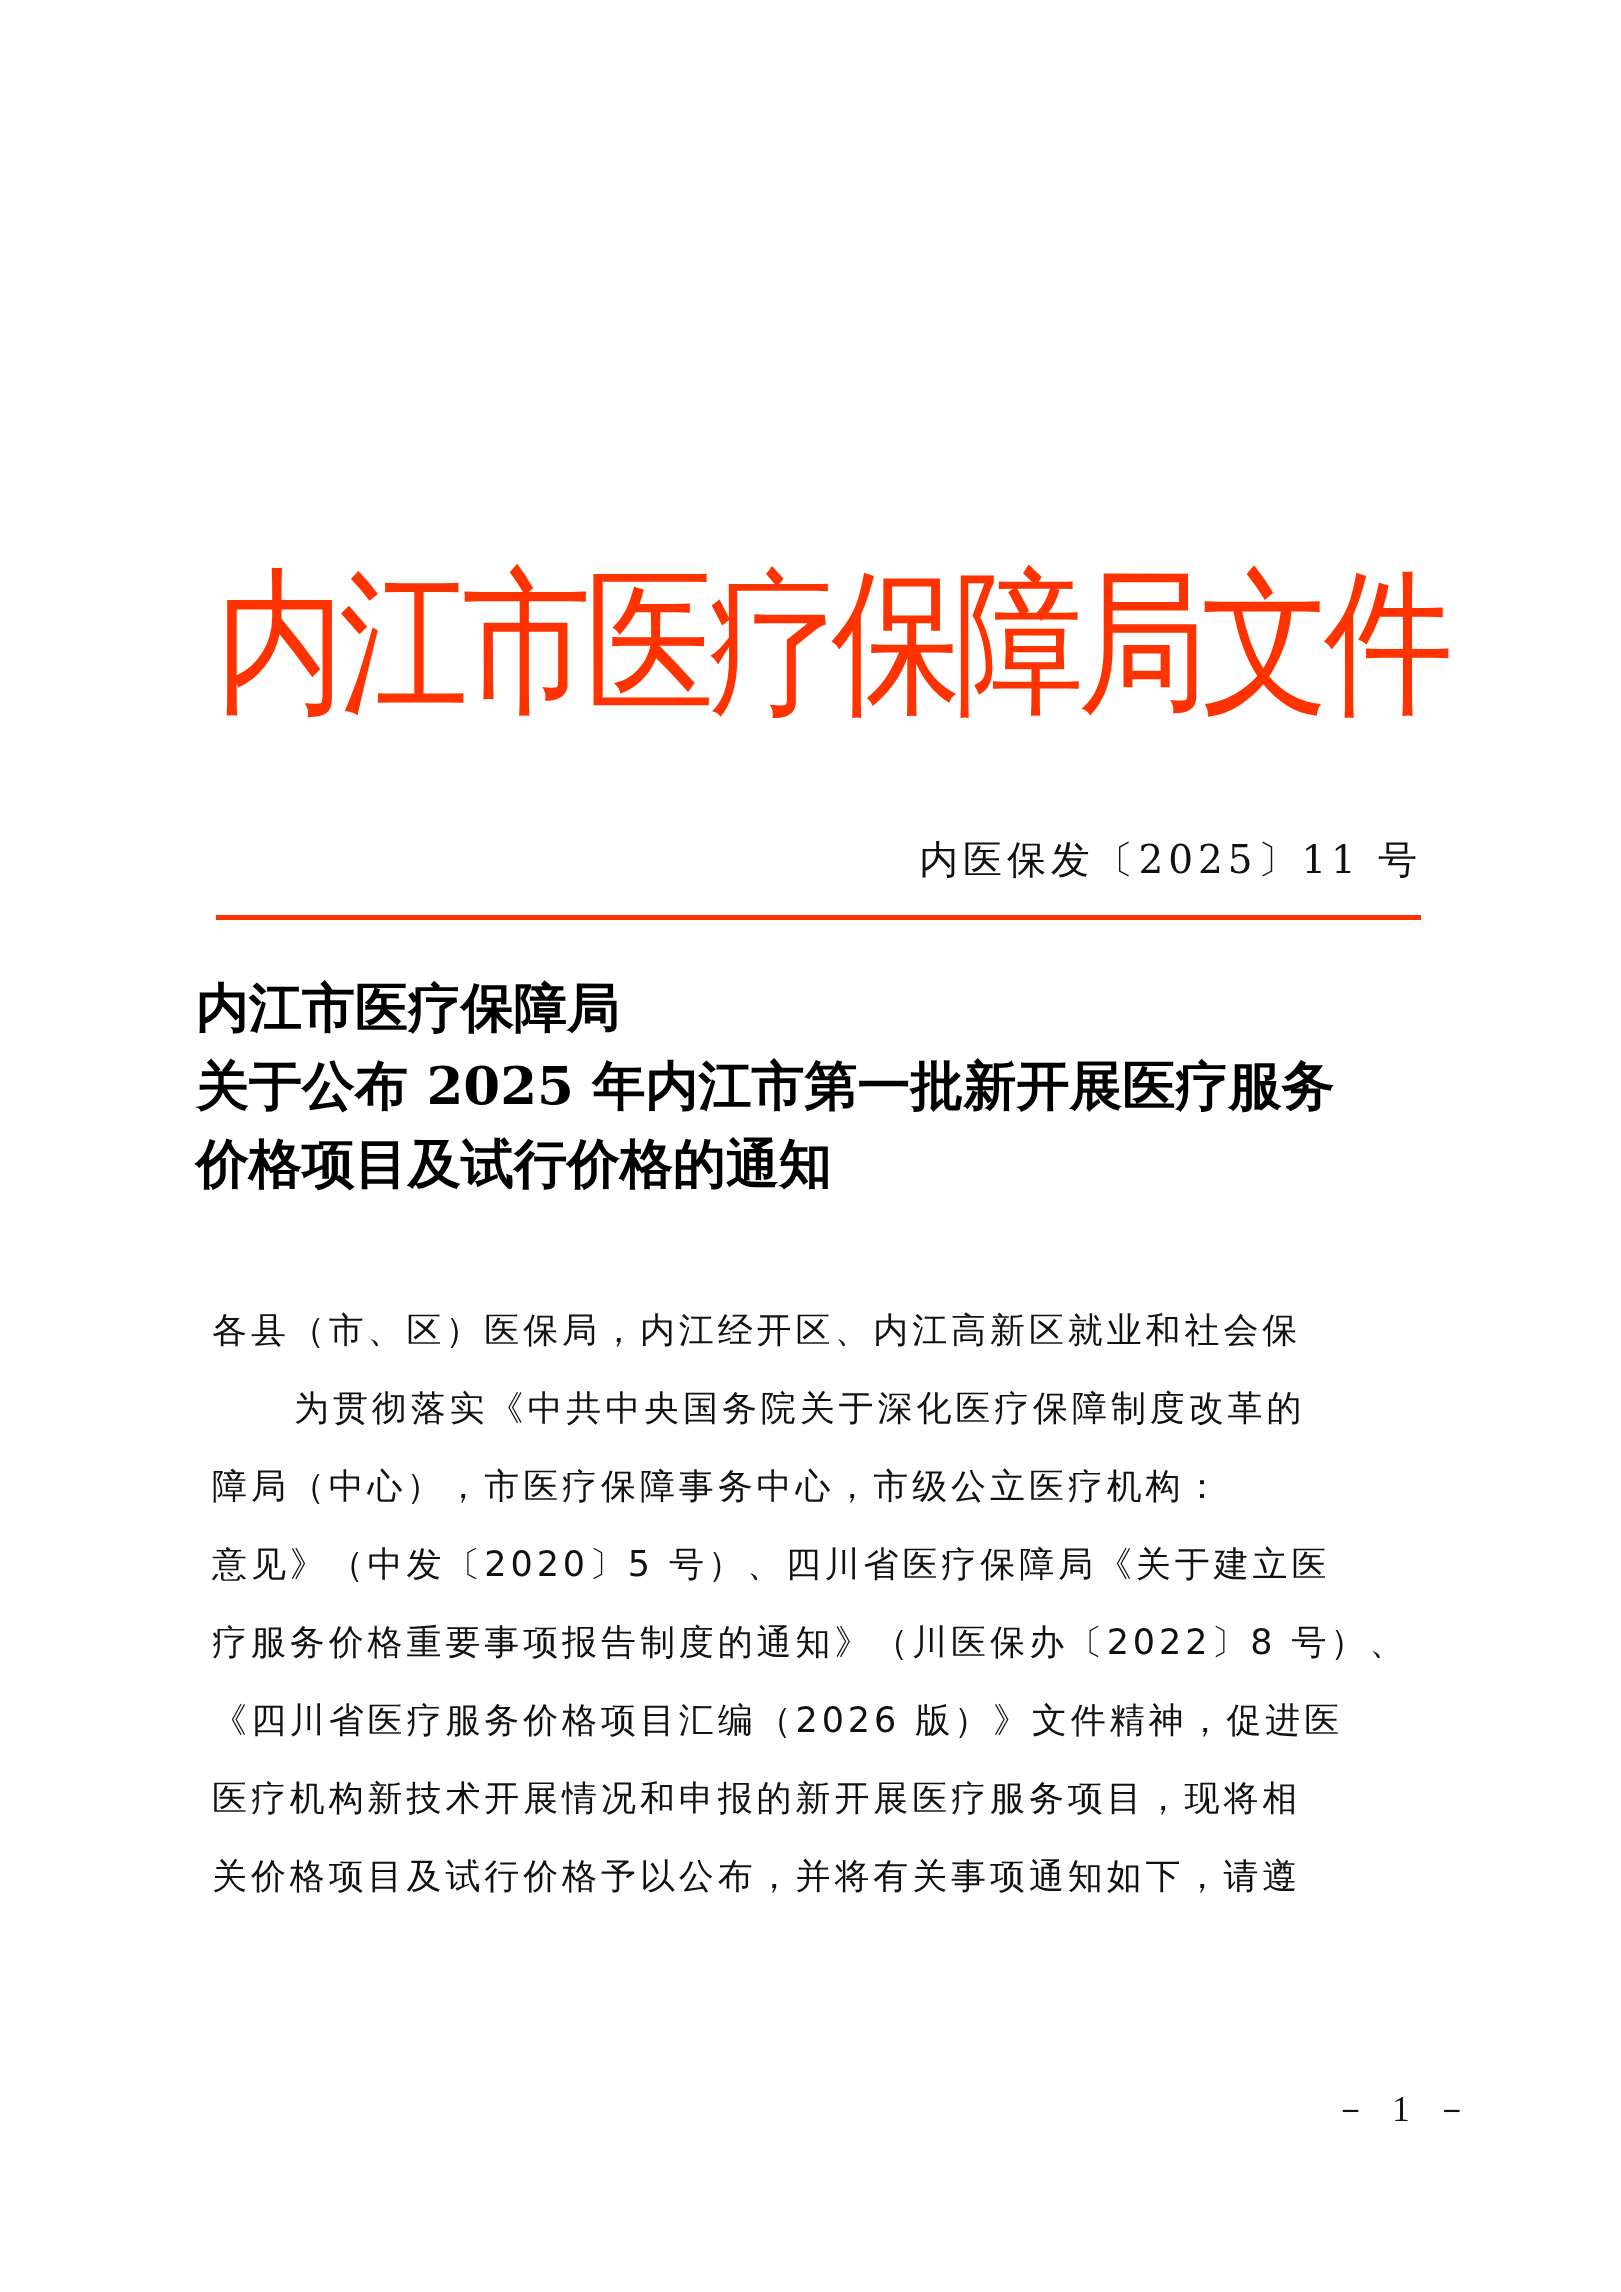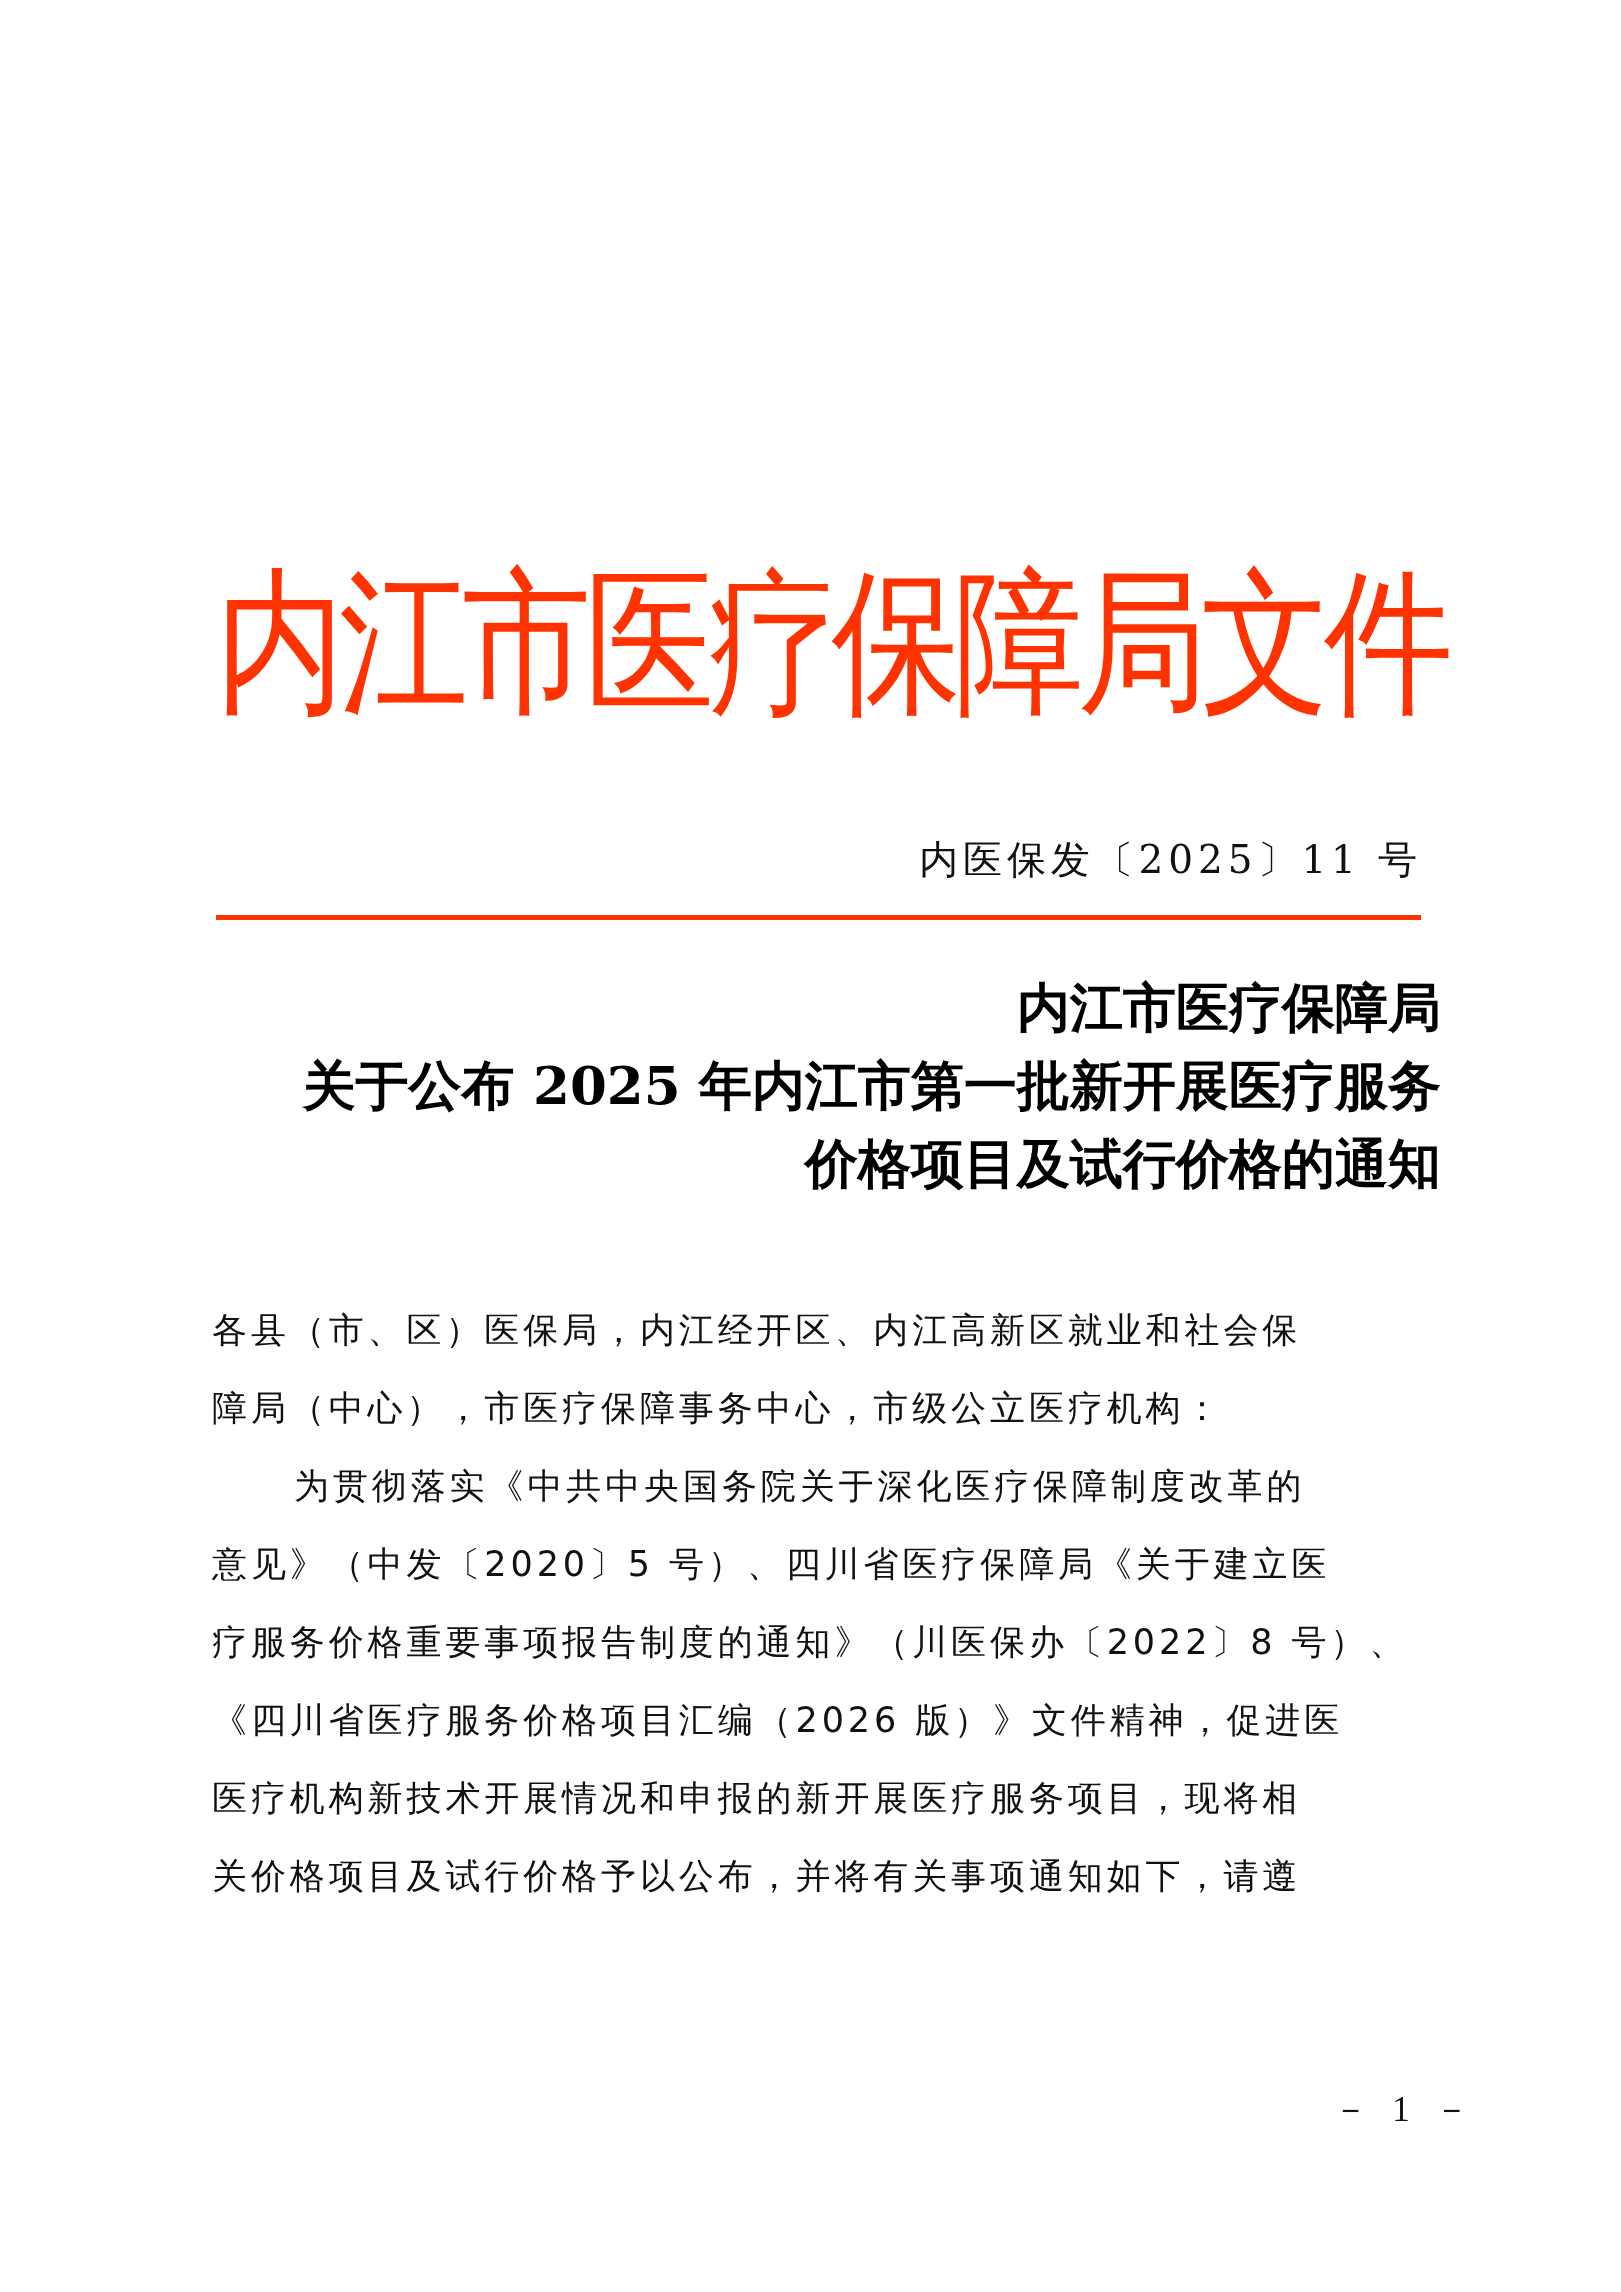--- a/index.html
+++ b/index.html
@@ -56,21 +56,21 @@
       top: 898px;
       width: 1205px;
       height: 4.9px;
       background: #ff3300;
     }
     .title-block {
       position: absolute;
       left: 196px;
       top: 951px;
       width: 1245px;
-      text-align: right;
+      text-align: left;
       font-family: "DejaVu Serif", "Liberation Serif", serif;
       font-weight: bold;
       font-size: 53px;
       line-height: 78px;
       color: #000000;
     }
     .title-line {
       display: block;
       white-space: nowrap;
     }
@@ -120,22 +120,22 @@
   <div class="red-rule"></div>
 
   <div class="title-block">
     <span class="title-line">内江市医疗保障局</span>
     <span class="title-line">关于公布 2025 年内江市第一批新开展医疗服务</span>
     <span class="title-line">价格项目及试行价格的通知</span>
   </div>
 
   <div class="body-text">
     <span class="body-line">各县（市、区）医保局，内江经开区、内江高新区就业和社会保</span>
+    <span class="body-line indent">为贯彻落实《中共中央国务院关于深化医疗保障制度改革的</span>
     <span class="body-line">障局（中心），市医疗保障事务中心，市级公立医疗机构：</span>
-    <span class="body-line indent">为贯彻落实《中共中央国务院关于深化医疗保障制度改革的</span>
     <span class="body-line">意见》（中发〔2020〕5 号）、四川省医疗保障局《关于建立医</span>
     <span class="body-line">疗服务价格重要事项报告制度的通知》（川医保办〔2022〕8 号）、</span>
     <span class="body-line">《四川省医疗服务价格项目汇编（2026 版）》文件精神，促进医</span>
     <span class="body-line">医疗机构新技术开展情况和申报的新开展医疗服务项目，现将相</span>
     <span class="body-line">关价格项目及试行价格予以公布，并将有关事项通知如下，请遵</span>
   </div>
 
   <div class="page-number">－ 1 －</div>
 
 </div>

